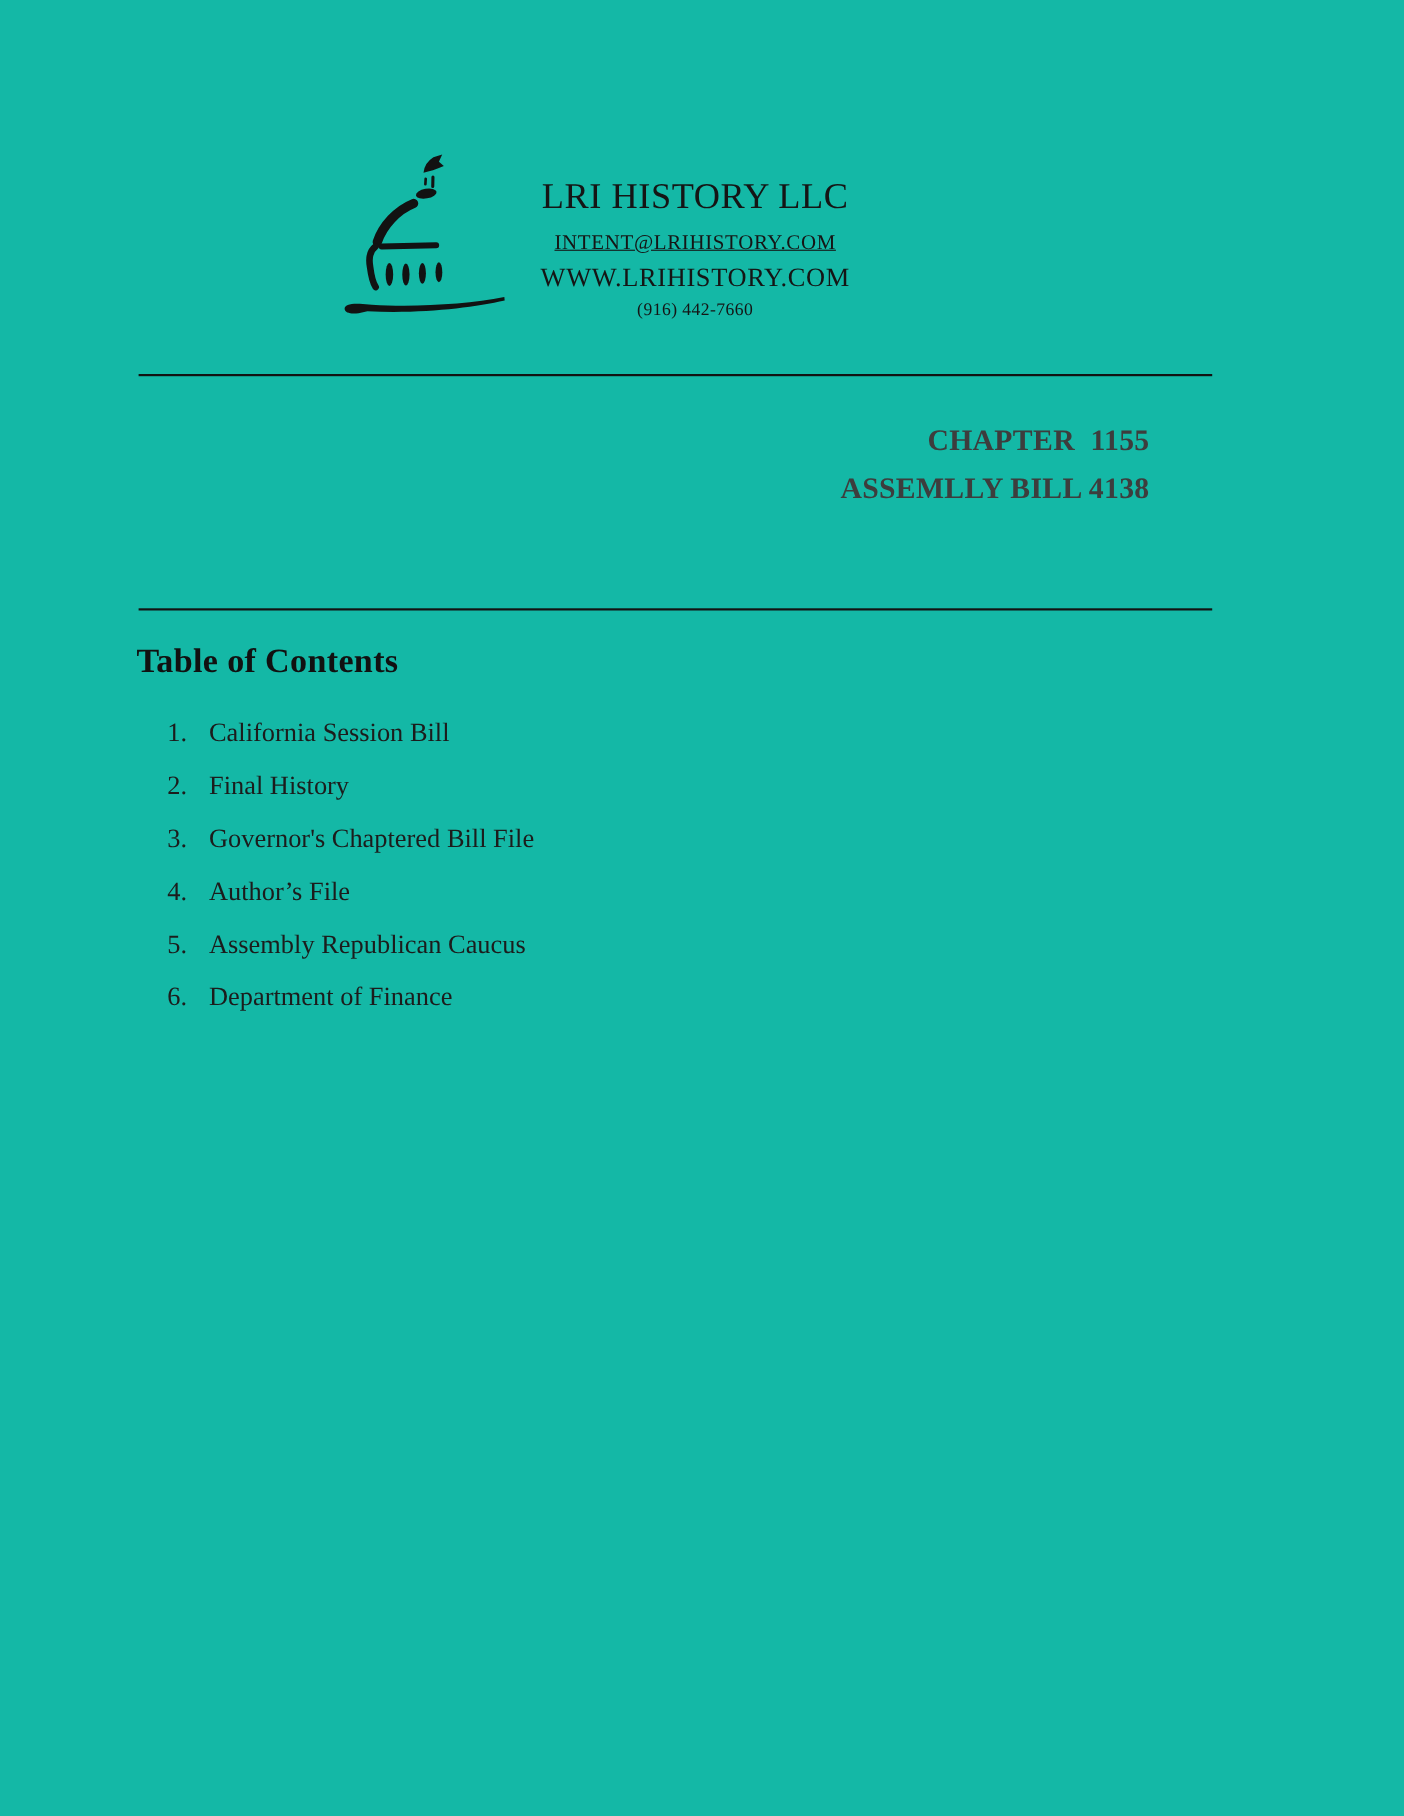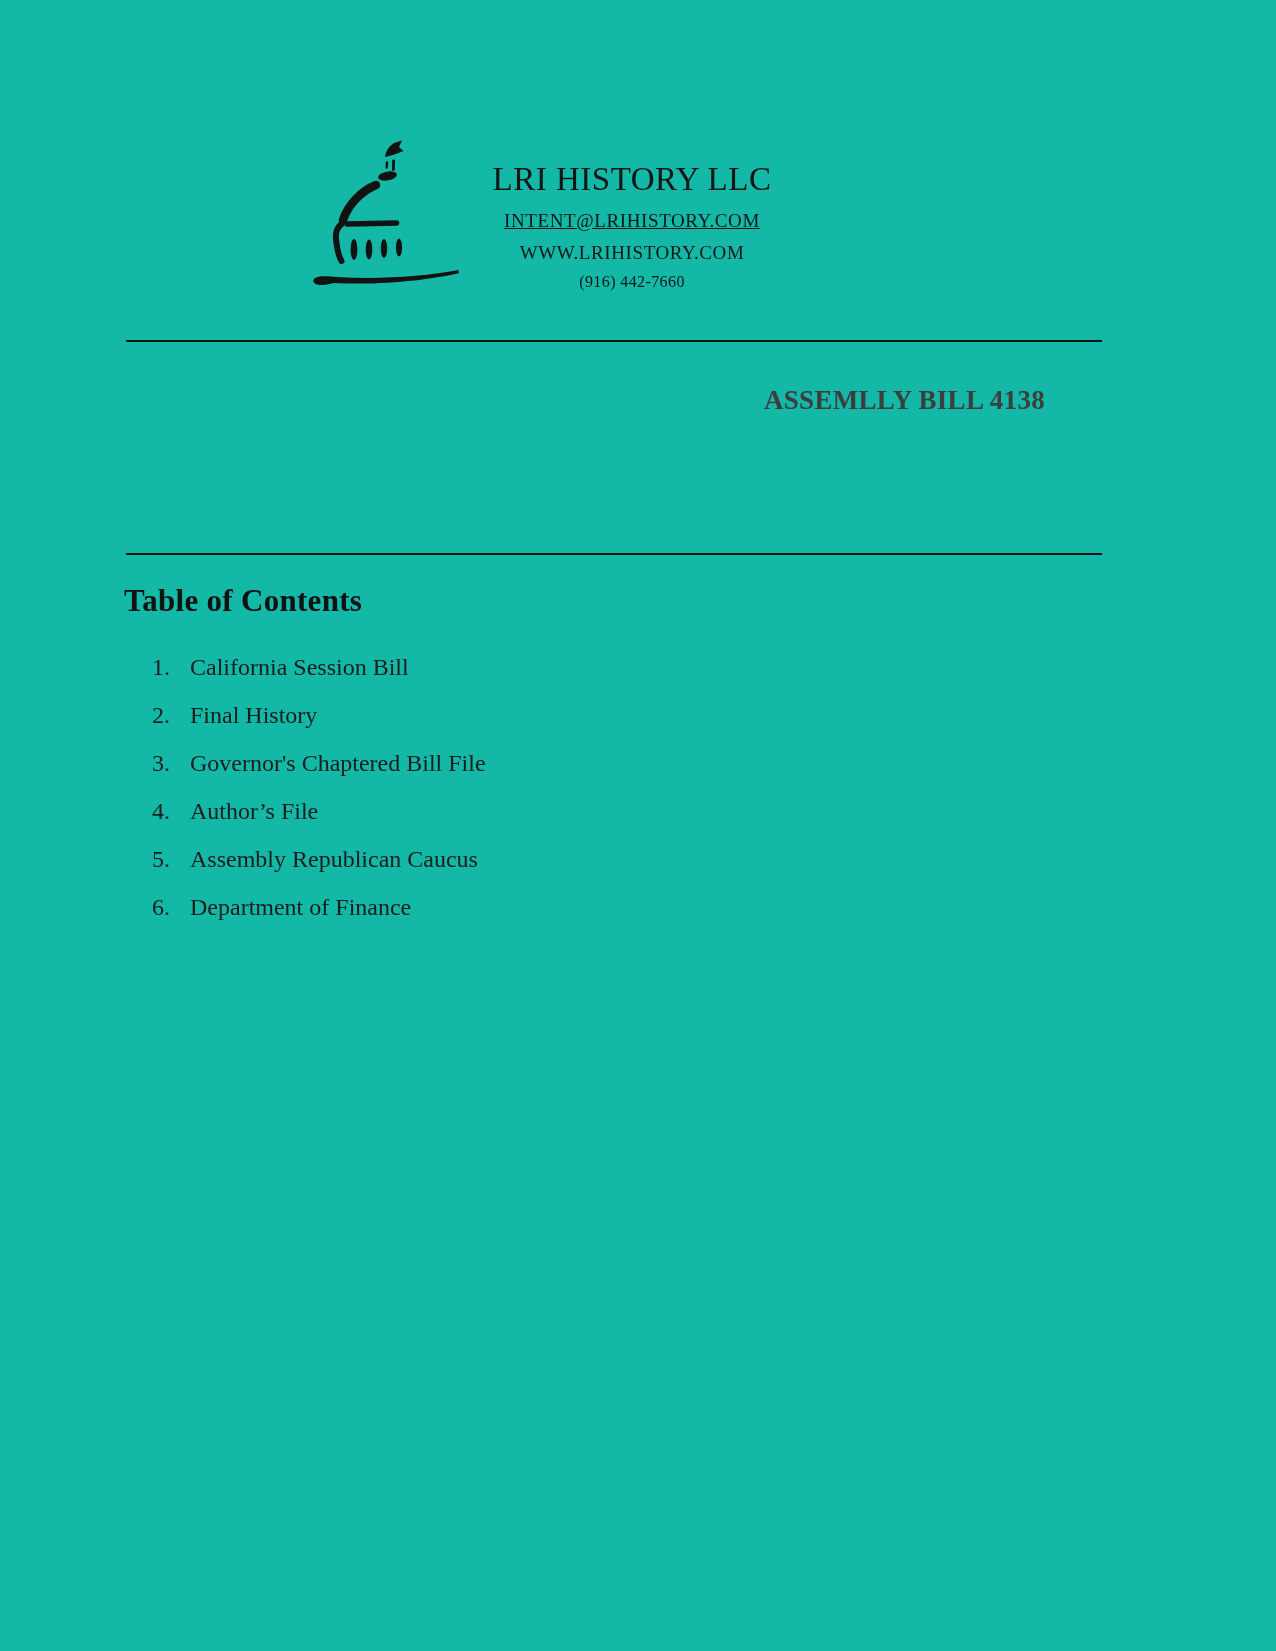--- a/index.html
+++ b/index.html
@@ -42,21 +42,21 @@
   .contact-email {
     margin-top: 8px;
     font-size: 19px;
     line-height: 26px;
     letter-spacing: 0.6px;
     white-space: nowrap;
     text-decoration: underline;
   }
   .contact-web {
     margin-top: 6px;
-    font-size: 19px;
+    font-size: 24px;
     line-height: 26px;
     letter-spacing: 0.6px;
     white-space: nowrap;
   }
   .contact-phone {
     margin-top: 4px;
     font-size: 16px;
     line-height: 24px;
     letter-spacing: 0.4px;
     white-space: nowrap;
@@ -164,20 +164,21 @@
   <div class="header-text">
     <div class="company-name">LRI HISTORY LLC</div>
     <div class="contact-email">INTENT@LRIHISTORY.COM</div>
     <div class="contact-web">WWW.LRIHISTORY.COM</div>
     <div class="contact-phone">(916) 442-7660</div>
   </div>
 
   <hr class="divider divider-1">
 
   <div class="statutes">
+    <div>CHAPTER  1155</div>
     <div>ASSEMLLY BILL 4138</div>
   </div>
 
   <hr class="divider divider-2">
 
   <div class="toc-heading">Table of Contents</div>
 
   <ol class="toc-list">
     <li>
       <span class="toc-num">1.</span>

